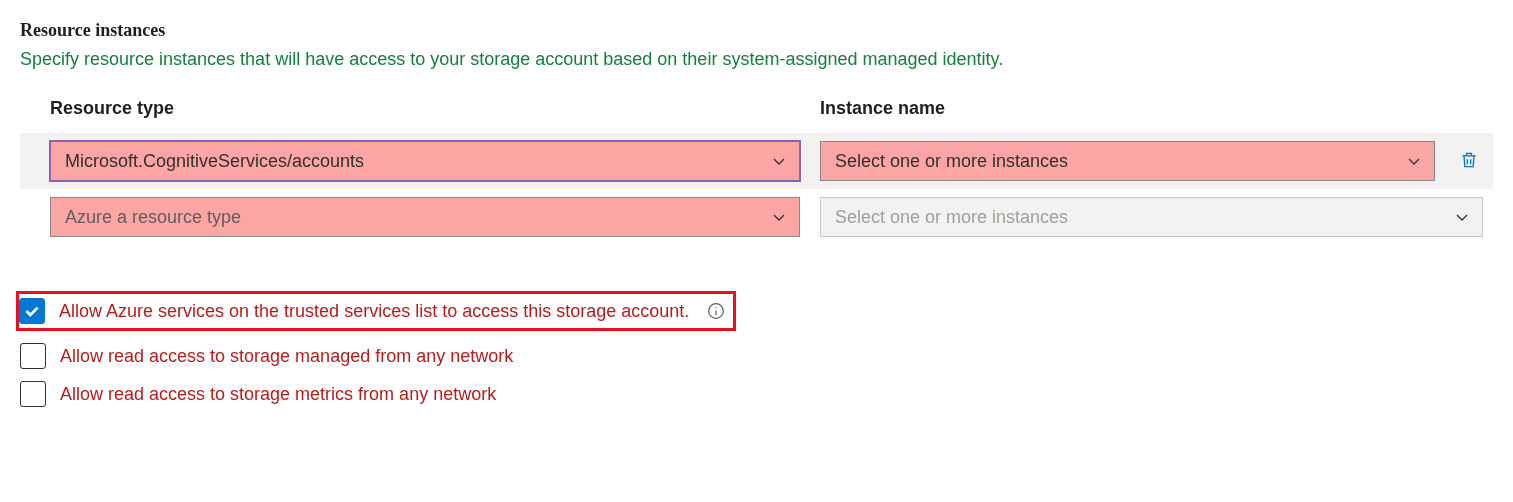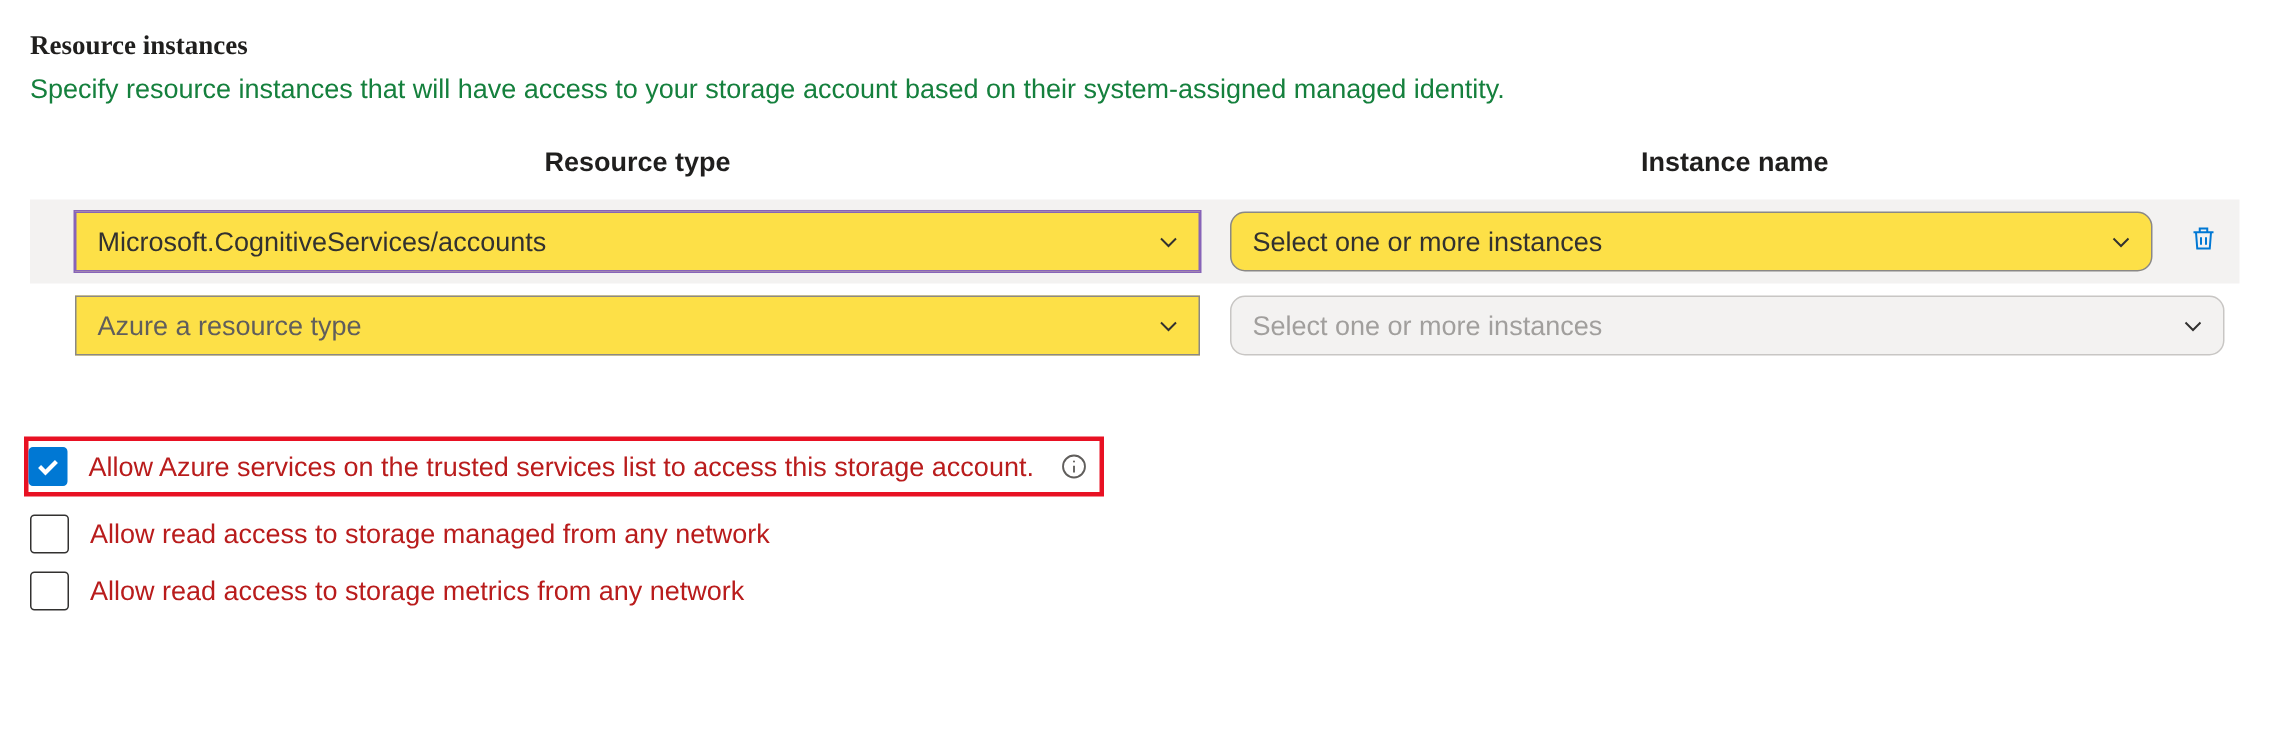--- a/index.html
+++ b/index.html
@@ -17,21 +17,20 @@
       color: #201f1e;
       font-family: Liberation Serif, serif;
     }
     .section-desc {
       font-size: 18px;
       color: #15803d;
       margin-bottom: 28px;
     }
     .table-area {
       width: 100%;
-      text-align: center;
     }
     .headers {
       display: flex;
       padding: 0 0 14px 30px;
       gap: 20px;
     }
     .header-col {
       font-weight: 600;
       font-size: 18px;
       color: #201f1e;
@@ -45,30 +44,30 @@
       padding: 8px 10px 8px 30px;
       gap: 20px;
     }
     .row.highlighted {
       background: #f3f2f1;
     }
     .dropdown {
       position: relative;
       height: 40px;
       border: 1px solid #8a8886;
-      background: #fde047;
+      background: #fca5a5;
       display: flex;
       align-items: center;
       padding: 0 40px 0 14px;
       font-size: 18px;
       color: #323130;
       cursor: pointer;
     }
     .dropdown.col-type { width: 750px; }
-    .dropdown.col-name { flex: 1; max-width: 670px; border-radius: 10px; }
+    .dropdown.col-name { flex: 1; max-width: 670px; }
     .dropdown.active {
       border-color: #8764b8;
       outline: 1px solid #8764b8;
     }
     .dropdown.disabled {
       background: #f3f2f1;
       color: #a19f9d;
       cursor: default;
       border-color: #c8c6c4;
     }

